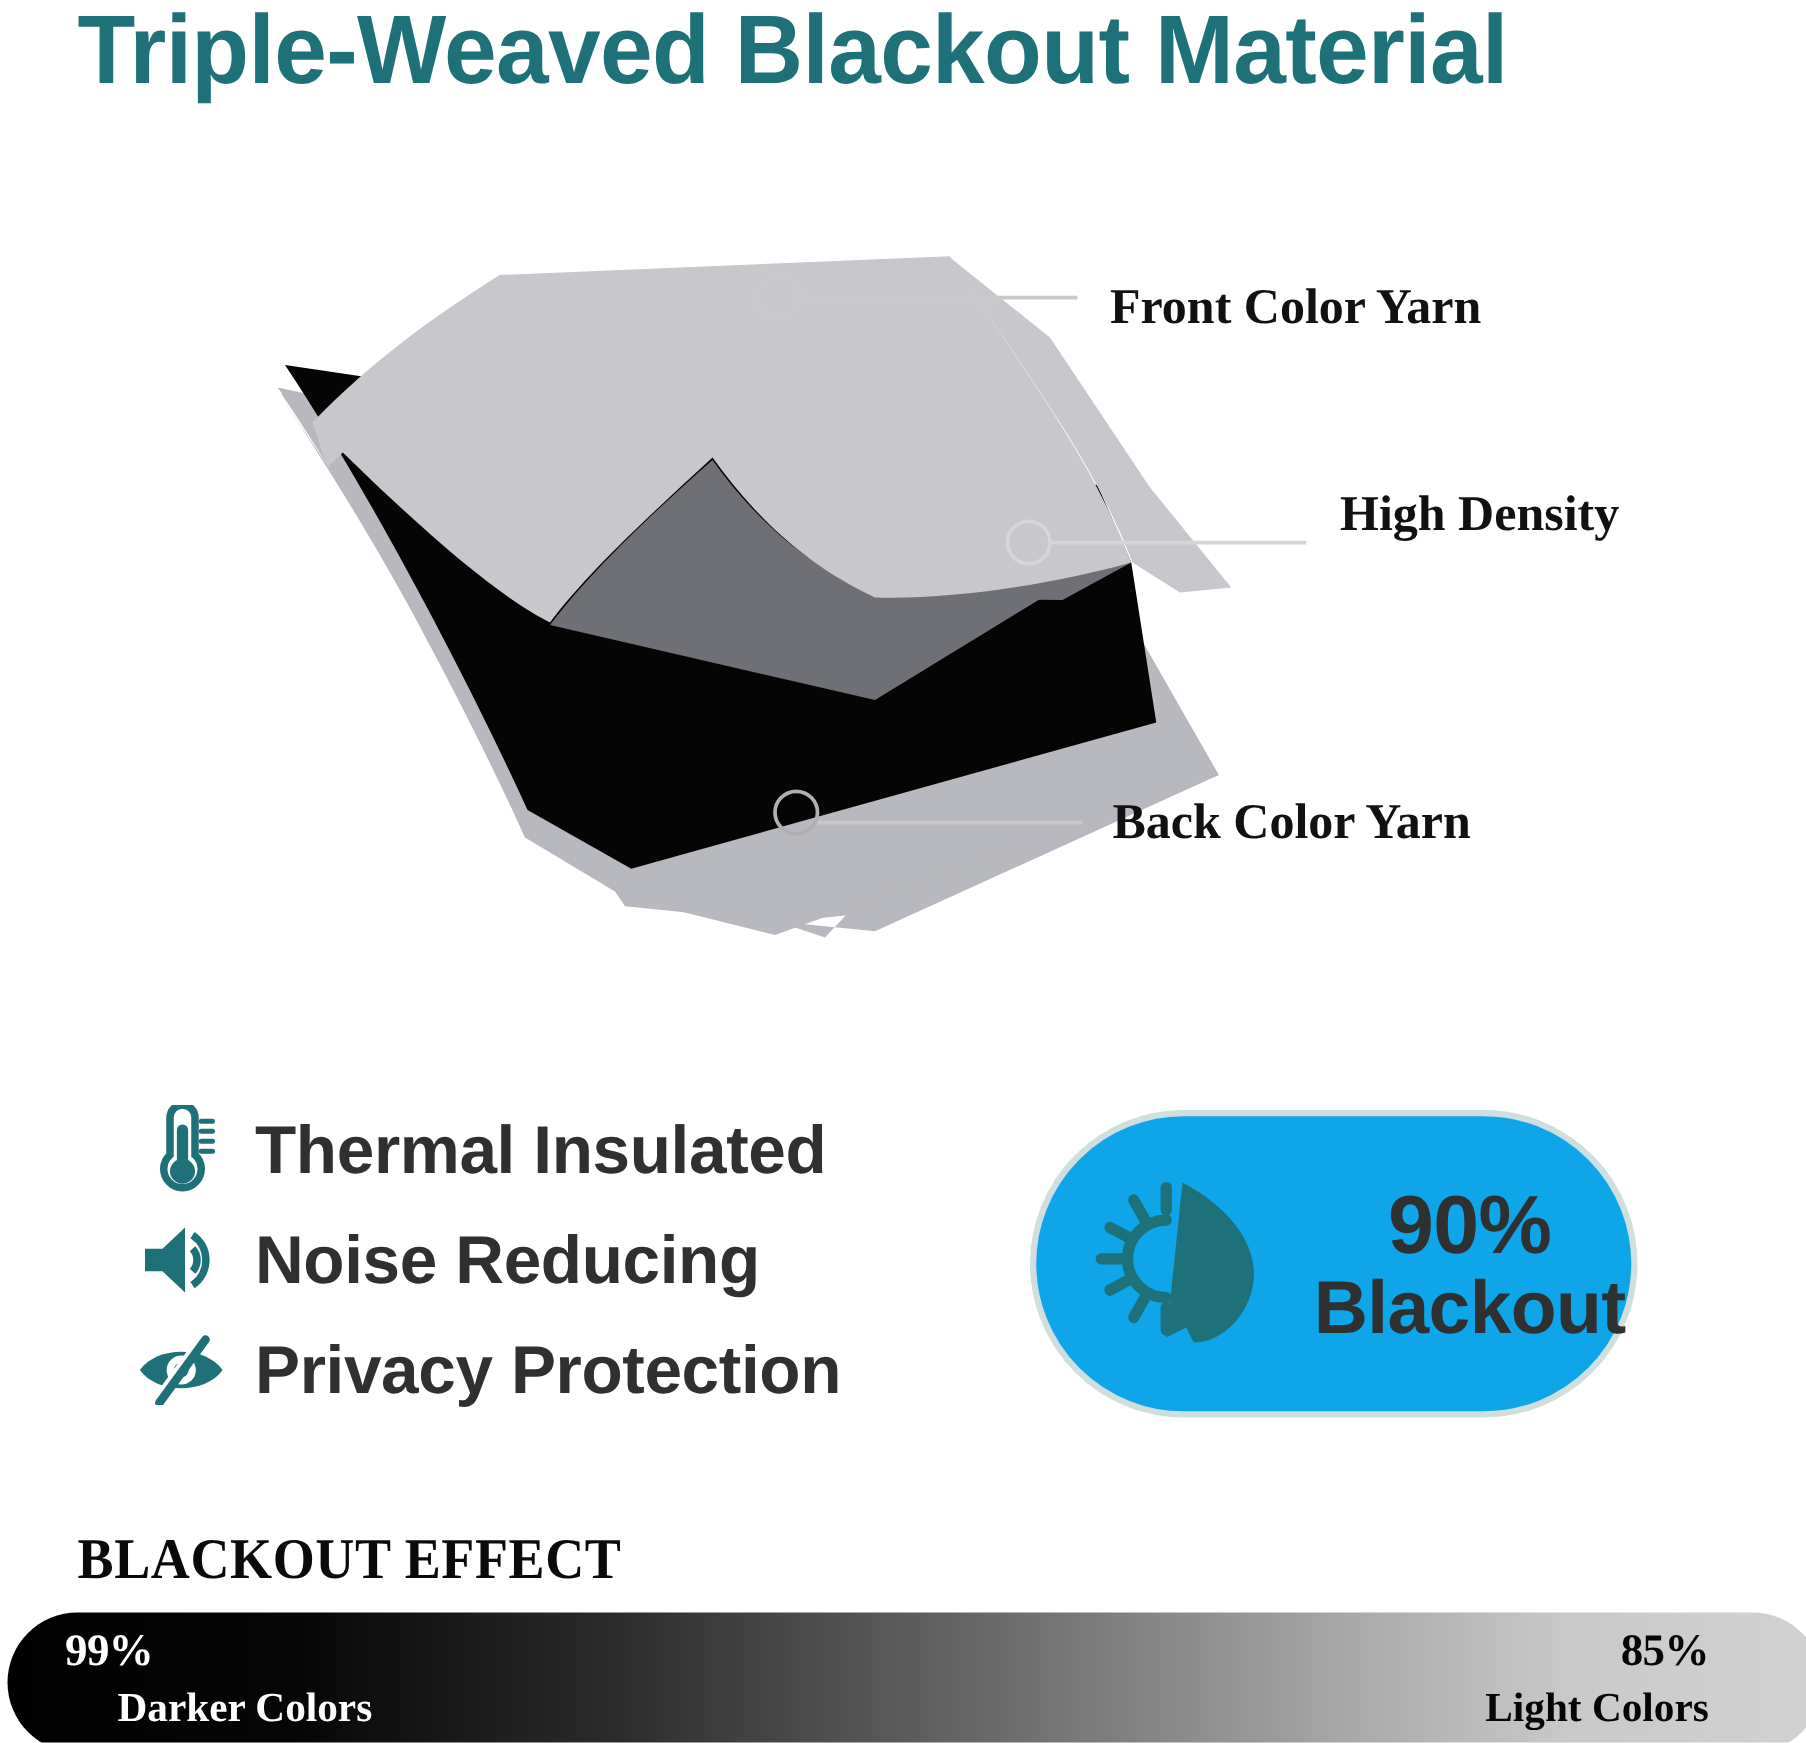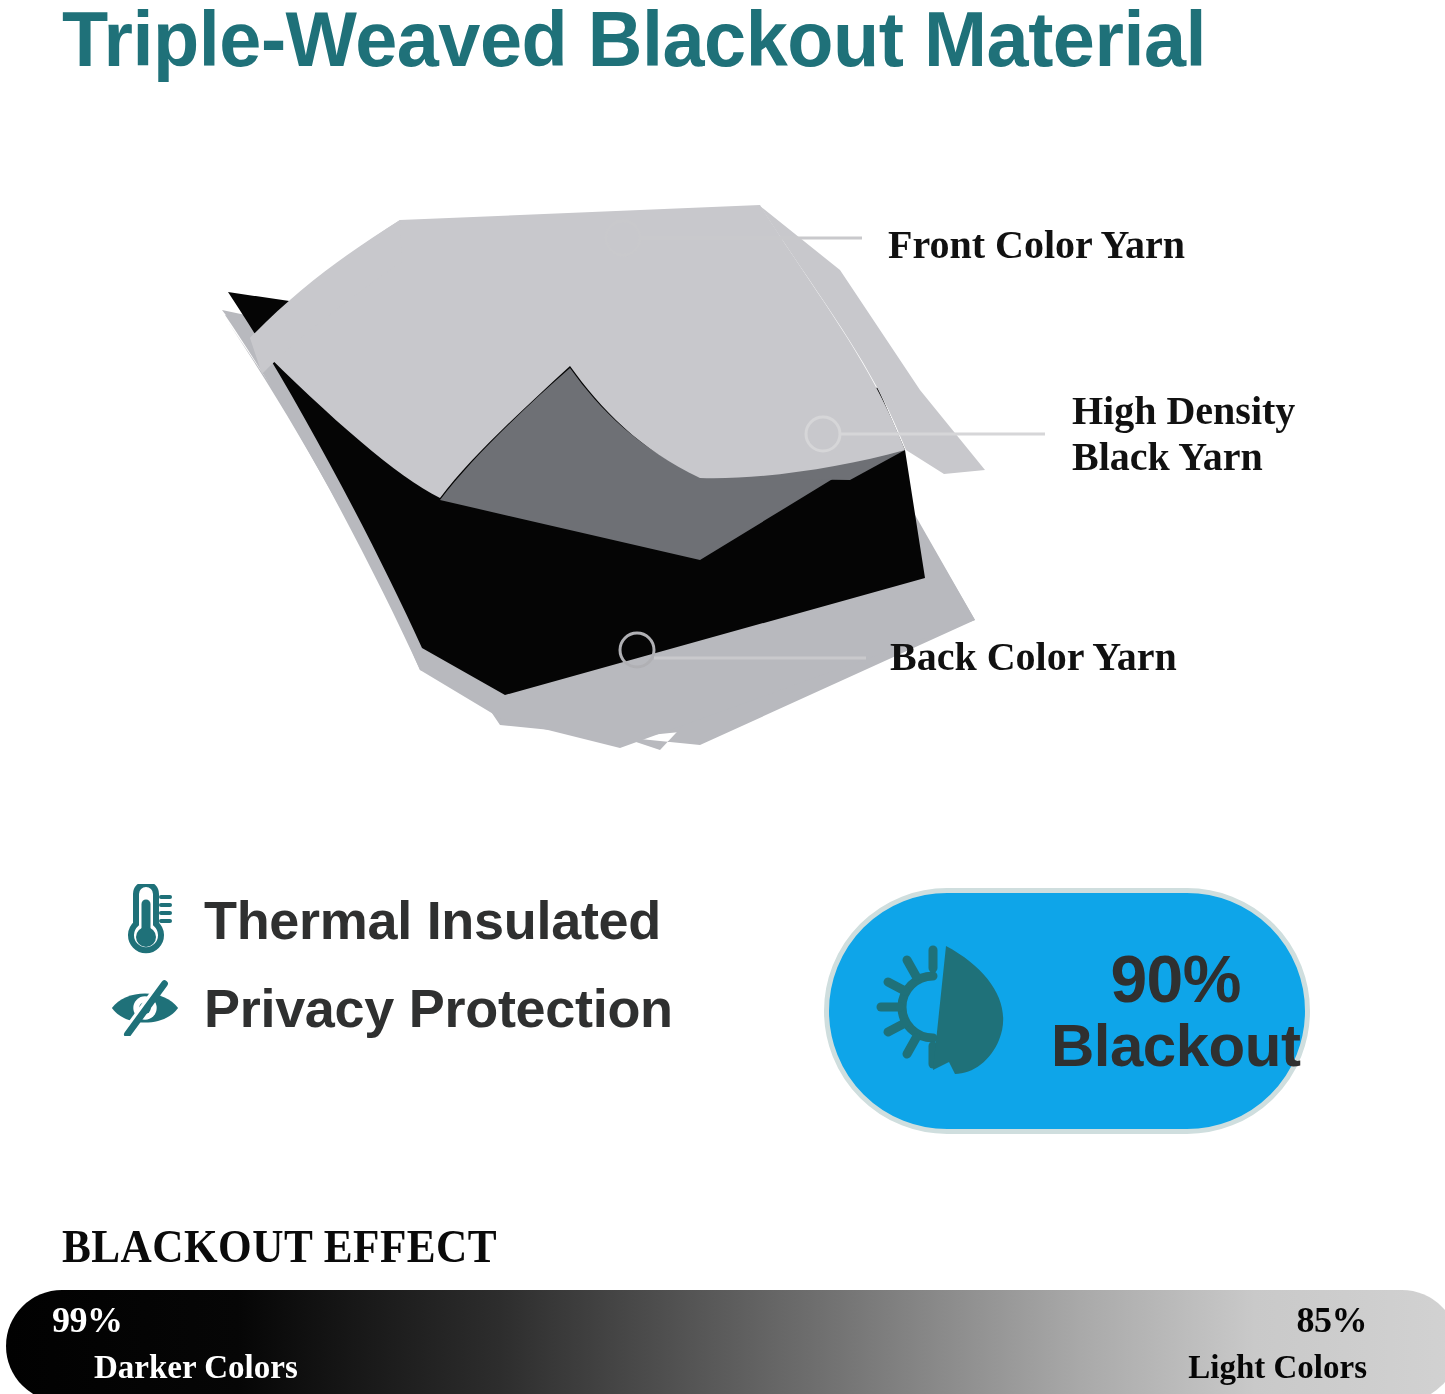--- a/index.html
+++ b/index.html
@@ -278,21 +278,20 @@
       <circle cx="637" cy="500" r="17" stroke="#b0b0b4"></circle>
       <line x1="654" y1="508" x2="866" y2="508"></line>
     </g>
   </svg>
 </div>
 
 <div class="callout-label" id="lbl-front">Front  Color Yarn</div>
 
 <div class="callout-label" id="lbl-high">
   <span class="ln">High Density</span>
-  <span class="ln">Black Yarn</span>
 </div>
 
 <div class="callout-label" id="lbl-back">Back Color Yarn</div>
 
 <div class="features">
 
   <div class="feature-row">
     <span class="feature-icon">
       <svg width="58" height="72" viewBox="0 0 58 72" xmlns="http://www.w3.org/2000/svg">
         <path d="M20 10 a10 10 0 0 1 20 0 v30 a15 15 0 1 1 -20 0 Z" fill="none" stroke="#1f7179" stroke-width="6"></path>
@@ -302,20 +301,30 @@
           <line x1="45" y1="13" x2="54" y2="13"></line>
           <line x1="45" y1="21" x2="54" y2="21"></line>
           <line x1="45" y1="29" x2="54" y2="29"></line>
           <line x1="45" y1="37" x2="54" y2="37"></line>
         </g>
       </svg>
     </span>
     <span class="feature-label">Thermal Insulated</span>
   </div>
 
+  <div class="feature-row">
+    <span class="feature-icon">
+      <svg width="66" height="60" viewBox="0 0 66 60" xmlns="http://www.w3.org/2000/svg">
+        <path d="M4 21 h14 L36 4 v52 L18 39 H4 Z" fill="#1f7179"></path>
+        <path d="M42 10 a24 24 0 0 1 0 40" fill="none" stroke="#1f7179" stroke-width="6"></path>
+        <path d="M42 21 a13 13 0 0 1 0 18" fill="none" stroke="#1f7179" stroke-width="6"></path>
+      </svg>
+    </span>
+    <span class="feature-label">Noise Reducing</span>
+  </div>
 
   <div class="feature-row">
     <span class="feature-icon">
       <svg width="76" height="56" viewBox="0 0 76 56" xmlns="http://www.w3.org/2000/svg">
         <defs>
           <mask id="slashmask">
             <rect x="0" y="0" width="76" height="56" fill="#fff"></rect>
             <line x1="56" y1="2" x2="18" y2="54" stroke="#000" stroke-width="9"></line>
           </mask>
         </defs>

